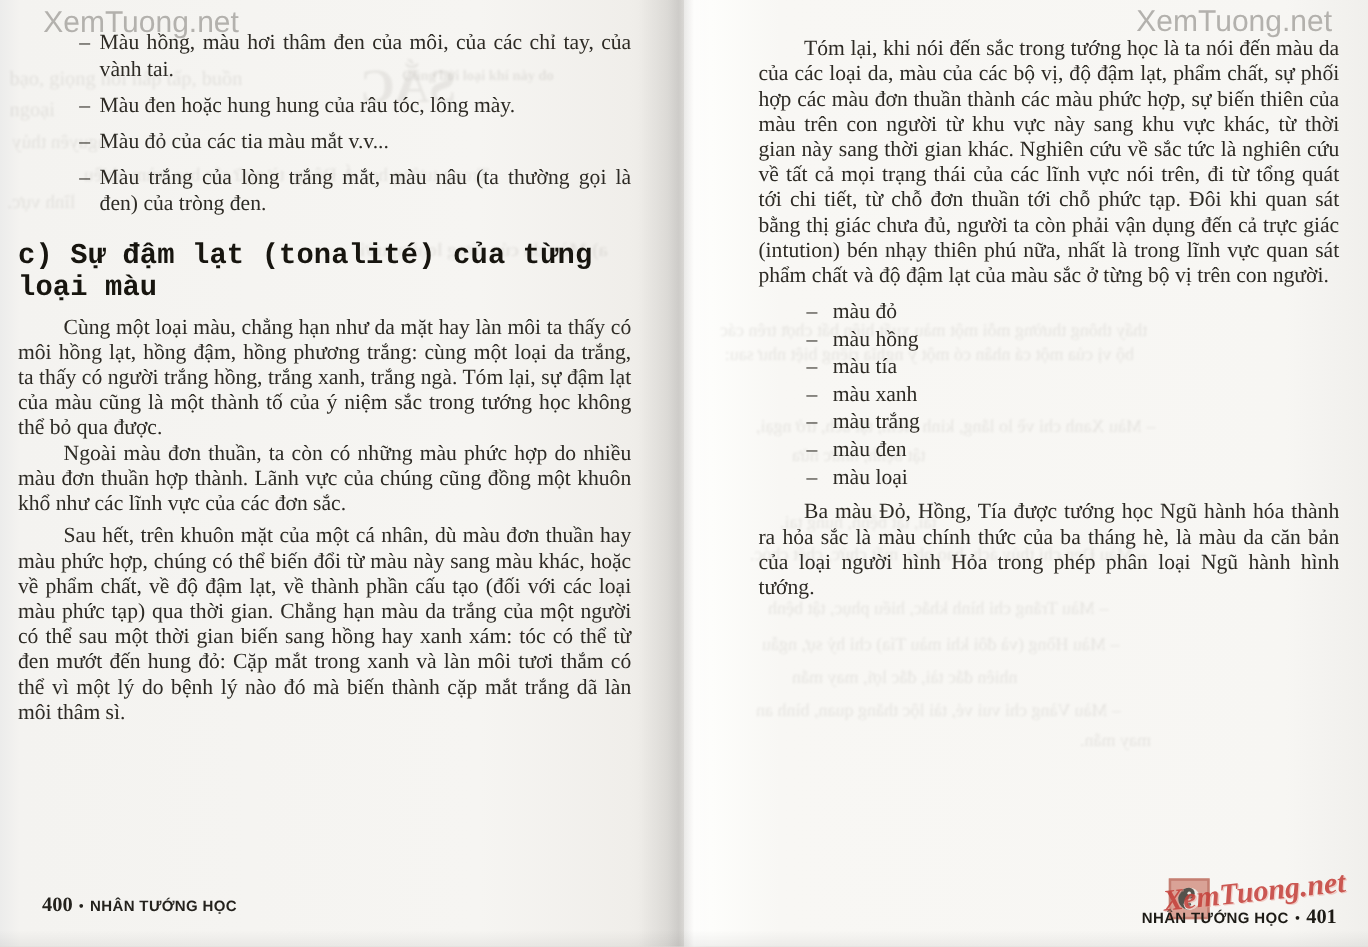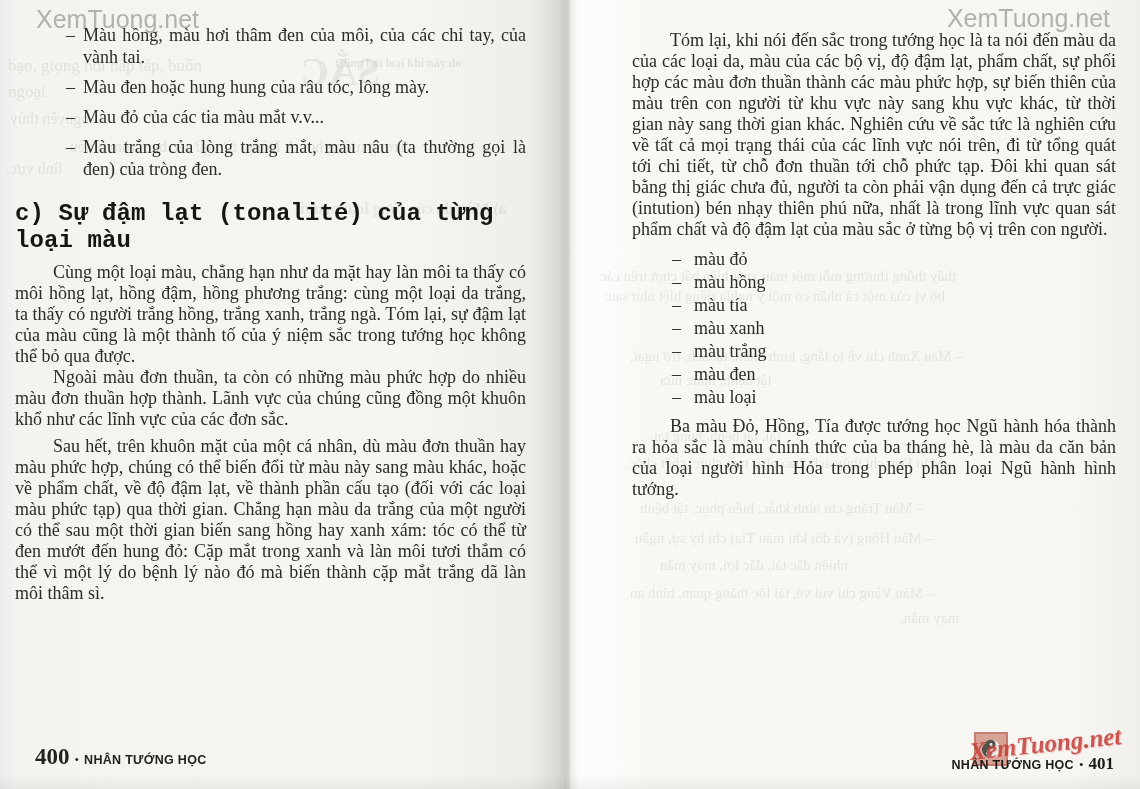--- a/index.html
+++ b/index.html
@@ -31,21 +31,21 @@
 
   h3.sub-heading{margin:20px 0 8px 0;font-family:Liberation Mono, monospace;
                  font-size:24px;font-weight:bold;color:#17150f;letter-spacing:0.1px;}
   h2.main-heading{margin:24px 0 14px 0;font-size:20px;font-weight:bold;color:#14120d;letter-spacing:0.2px;}
 
   .color-list{margin:8px 0 8px 40px;}
   .color-item{font-size:18px;line-height:22px;margin-bottom:1px;display:flex;}
   .color-item .marker{width:22px;}
 
   .footer-left{position:absolute;left:35px;top:744px;z-index:3;white-space:nowrap;color:#24221d;}
-  .footer-left .pn{font-size:23px;font-weight:bold;}
+  .footer-left .pn{font-size:17px;font-weight:bold;}
   .footer-left .dot,.footer-right .dot{font-size:13px;margin:0 5px;}
   .footer-left .bt,.footer-right .bt{font-family:"Liberation Sans",sans-serif;font-size:12.5px;font-weight:bold;letter-spacing:0.3px;}
 
   .footer-right{position:absolute;top:730px;right:22px;width:282px;height:58px;z-index:3;}
   .yin-square{position:absolute;left:138px;top:2px;width:30px;height:30px;z-index:1;
               background:#d9a296;border:2px solid #c47f72;display:flex;align-items:center;justify-content:center;}
   .fr-text{position:absolute;right:4px;top:24px;z-index:2;white-space:nowrap;color:#1d1b16;}
   .fr-text .pn{font-size:17px;font-weight:bold;}
   .fr-script{position:absolute;right:-4px;top:0px;z-index:3;transform:rotate(-6deg);
              font-family:"Liberation Serif",serif;font-style:italic;font-weight:bold;

